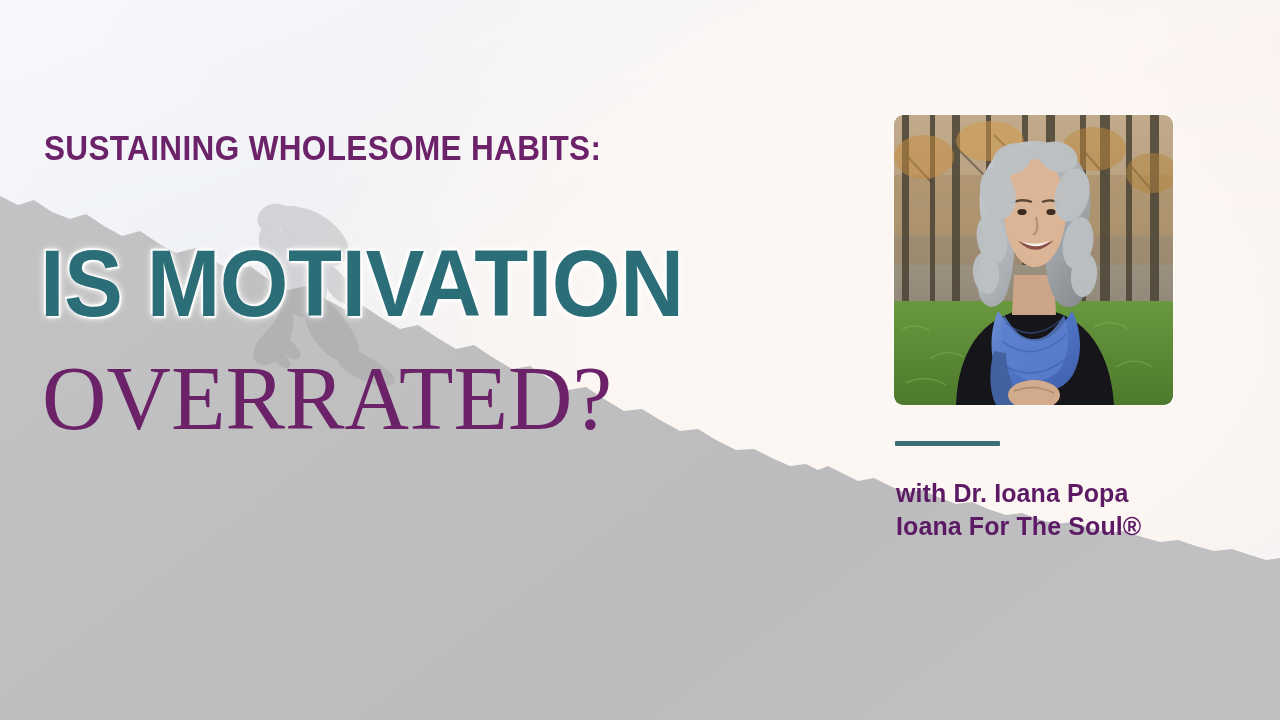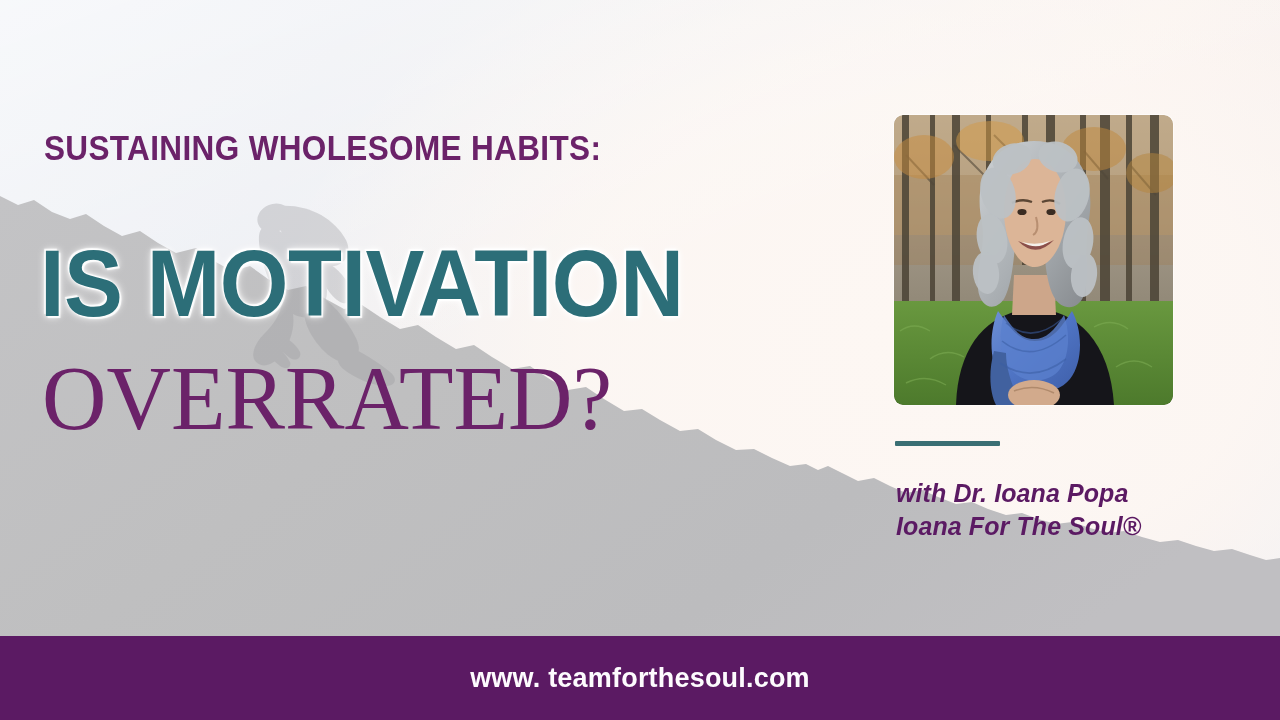--- a/index.html
+++ b/index.html
@@ -146,21 +146,20 @@
   .credit {
     position: absolute;
     left: 896px;
     top: 477px;
     color: #5b1a63;
     font-size: 25px;
     font-weight: bold;
     line-height: 1.33;
     letter-spacing: 0.1px;
     font-family: "Liberation Sans", sans-serif;
-    font-style: italic;
   }
   .credit div { white-space: nowrap; }
 </style>
 </head>
 <body>
 
 <div id="slide">
 
   <div class="bg-base"></div>
   <div class="bg-sheen"></div>
@@ -350,17 +349,14 @@
     </svg>
   </div>
 
   <div class="divider"></div>
 
   <div class="credit">
     <div>with Dr. Ioana Popa</div>
     <div>Ioana For The Soul®</div>
   </div>
 
-  <div class="footer-bar">
-    <span class="footer-url">www. teamforthesoul.com</span>
-  </div>
 
 </div>
 
 </body></html>

